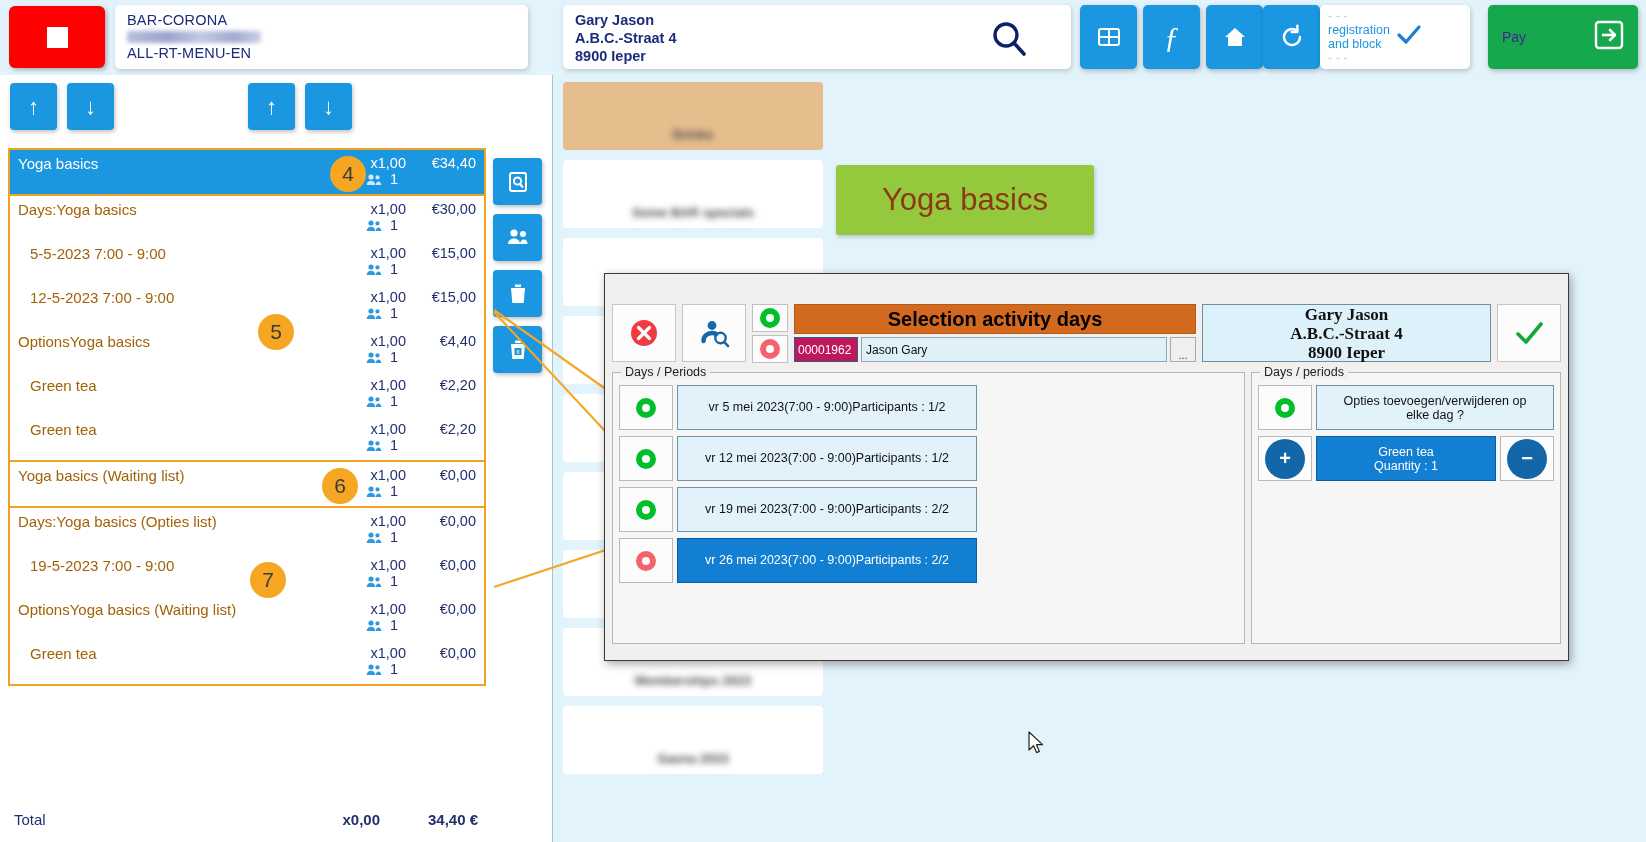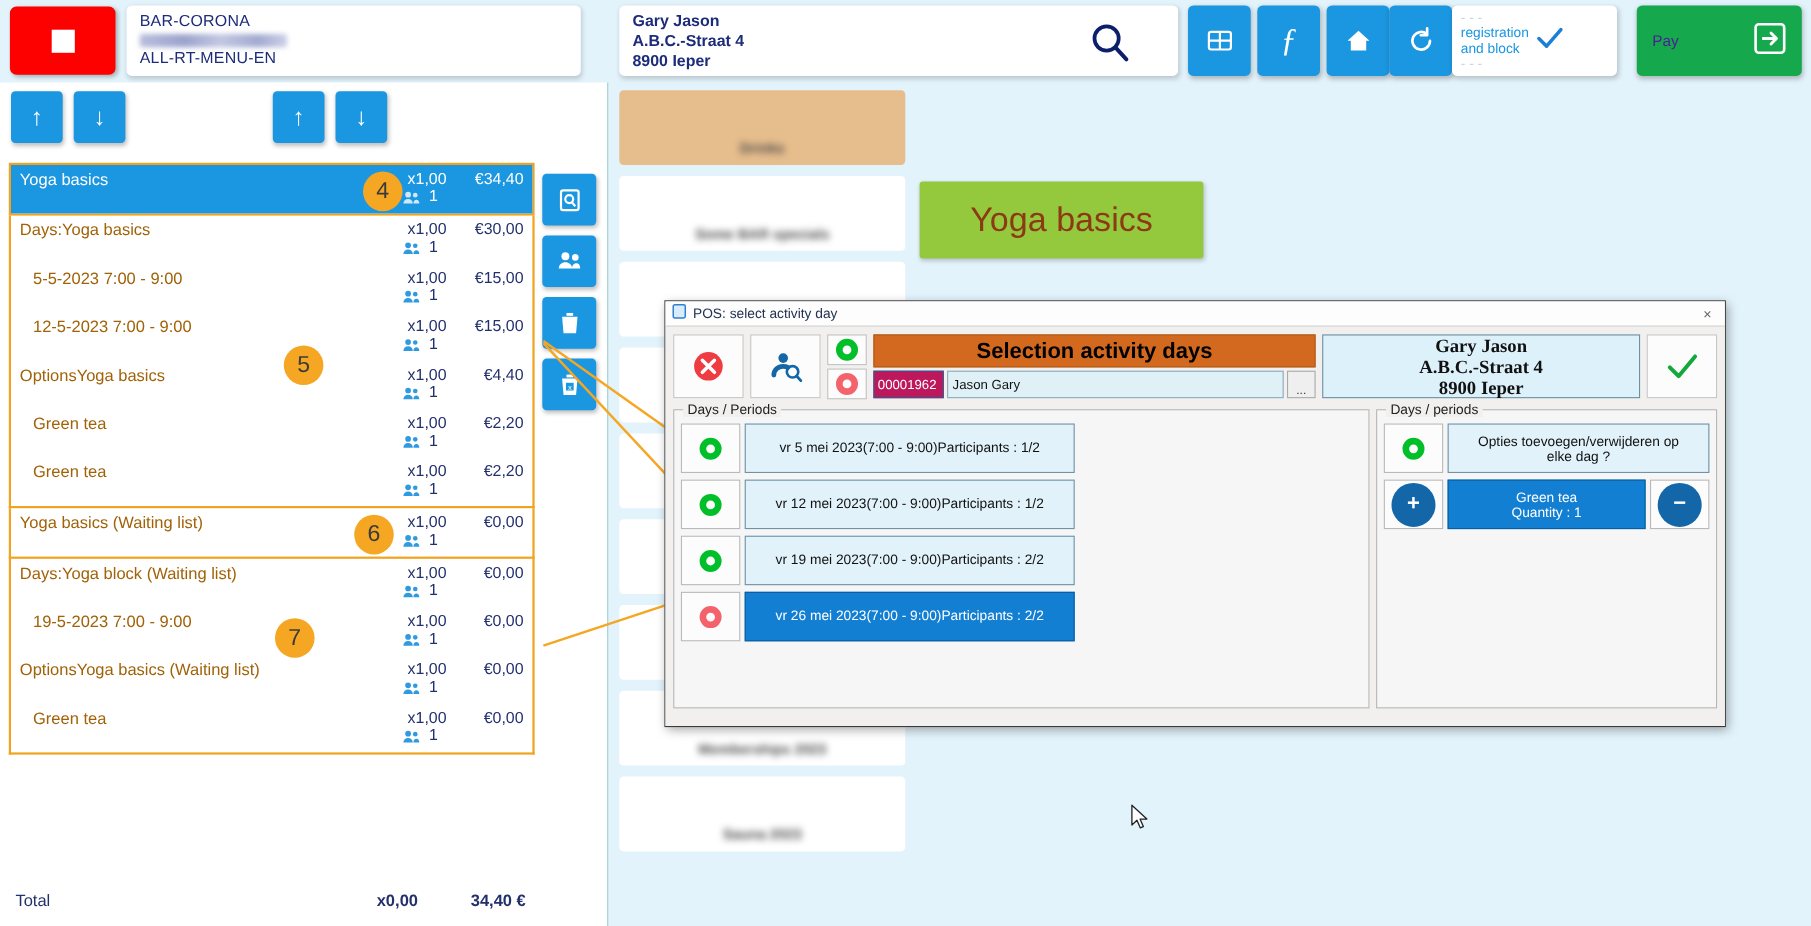--- a/index.html
+++ b/index.html
@@ -445,21 +445,21 @@
                 <path d="M0.7 12c0-2.6 1.9-4.2 4.3-4.2S9.3 9.4 9.3 12z" fill="#2f9ae0"></path>
                 <path d="M9.8 12c0-2 1.1-3.4 2.8-3.4 1.5 0 2.6 1.2 2.6 3.4z" fill="#2f9ae0"></path>
               </svg>
               <span class="ppl-n">1</span>
             </div>
           </div>
           <div class="badge" style="top: 6px; left: 312px;">6</div>
         </div>
         <div class="ogroup" style="position: relative;">
           <div class="orow">
-            <div class="nm">Days:Yoga block (Waiting list)</div>
+            <div class="nm">Days:Yoga basics (Opties list)</div>
             <div class="qty">x1,00</div>
             <div class="amt">€0,00</div>
             <div class="ppl-wrap">
               <svg width="17" height="13" viewBox="0 0 17 13">
                 <circle cx="5" cy="4" r="2.6" fill="#2f9ae0"></circle>
                 <circle cx="11.5" cy="4.4" r="2.1" fill="#2f9ae0"></circle>
                 <path d="M0.7 12c0-2.6 1.9-4.2 4.3-4.2S9.3 9.4 9.3 12z" fill="#2f9ae0"></path>
                 <path d="M9.8 12c0-2 1.1-3.4 2.8-3.4 1.5 0 2.6 1.2 2.6 3.4z" fill="#2f9ae0"></path>
               </svg>
               <span class="ppl-n">1</span>
@@ -523,29 +523,20 @@
       <marker id="ah" markerWidth="9" markerHeight="9" refX="7" refY="4.5" orient="auto">
         <path d="M0,0 L9,4.5 L0,9 z" fill="#f5a623"></path>
       </marker>
     </defs>
     <path d="M494,310 L648,419" stroke="#f5a623" stroke-width="2.2" fill="none" marker-end="url(#ah)"></path>
     <path d="M494,312 L648,477" stroke="#f5a623" stroke-width="2.2" fill="none" marker-end="url(#ah)"></path>
     <path d="M494,587 L648,536" stroke="#f5a623" stroke-width="2.2" fill="none" marker-end="url(#ah)"></path>
   </svg>
 
   <div class="modal">
-    <div class="modal-title">
-      <span>
-        <svg width="13" height="14" viewBox="0 0 13 14">
-            <rect x="1" y="1" width="11" height="12" rx="1.5" fill="#d8ecfb" stroke="#2f7fd0" stroke-width="1.4"></rect>
-          </svg>
-      </span>
-      <span class="ttxt">POS: select activity day</span>
-      <span class="modal-close">×</span>
-    </div>
 
     <div class="modal-body">
 
       <div class="mhead">
         <div class="mbtn">
           <svg width="34" height="34" viewBox="0 0 34 34">
               <circle cx="17" cy="17" r="13" fill="#ef3b42"></circle>
               <path d="M11.5 11.5 L22.5 22.5 M22.5 11.5 L11.5 22.5" stroke="#fff" stroke-width="3.2" stroke-linecap="round"></path>
             </svg>
         </div>

